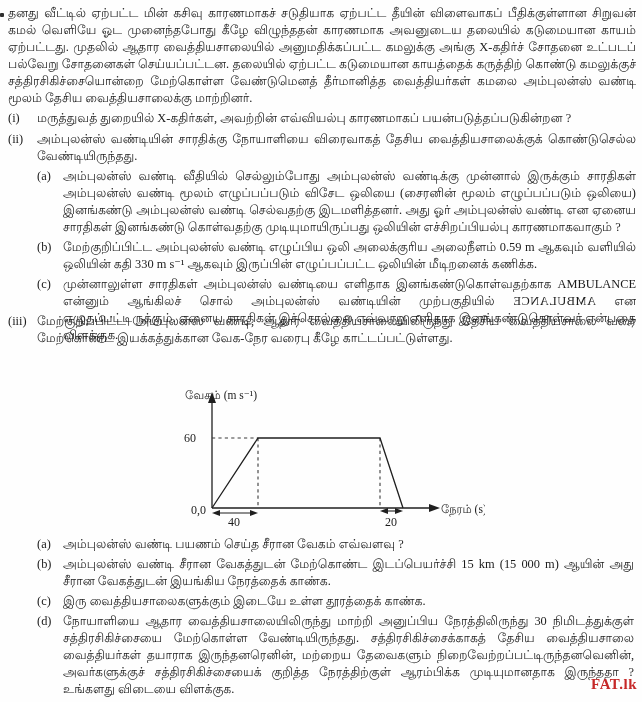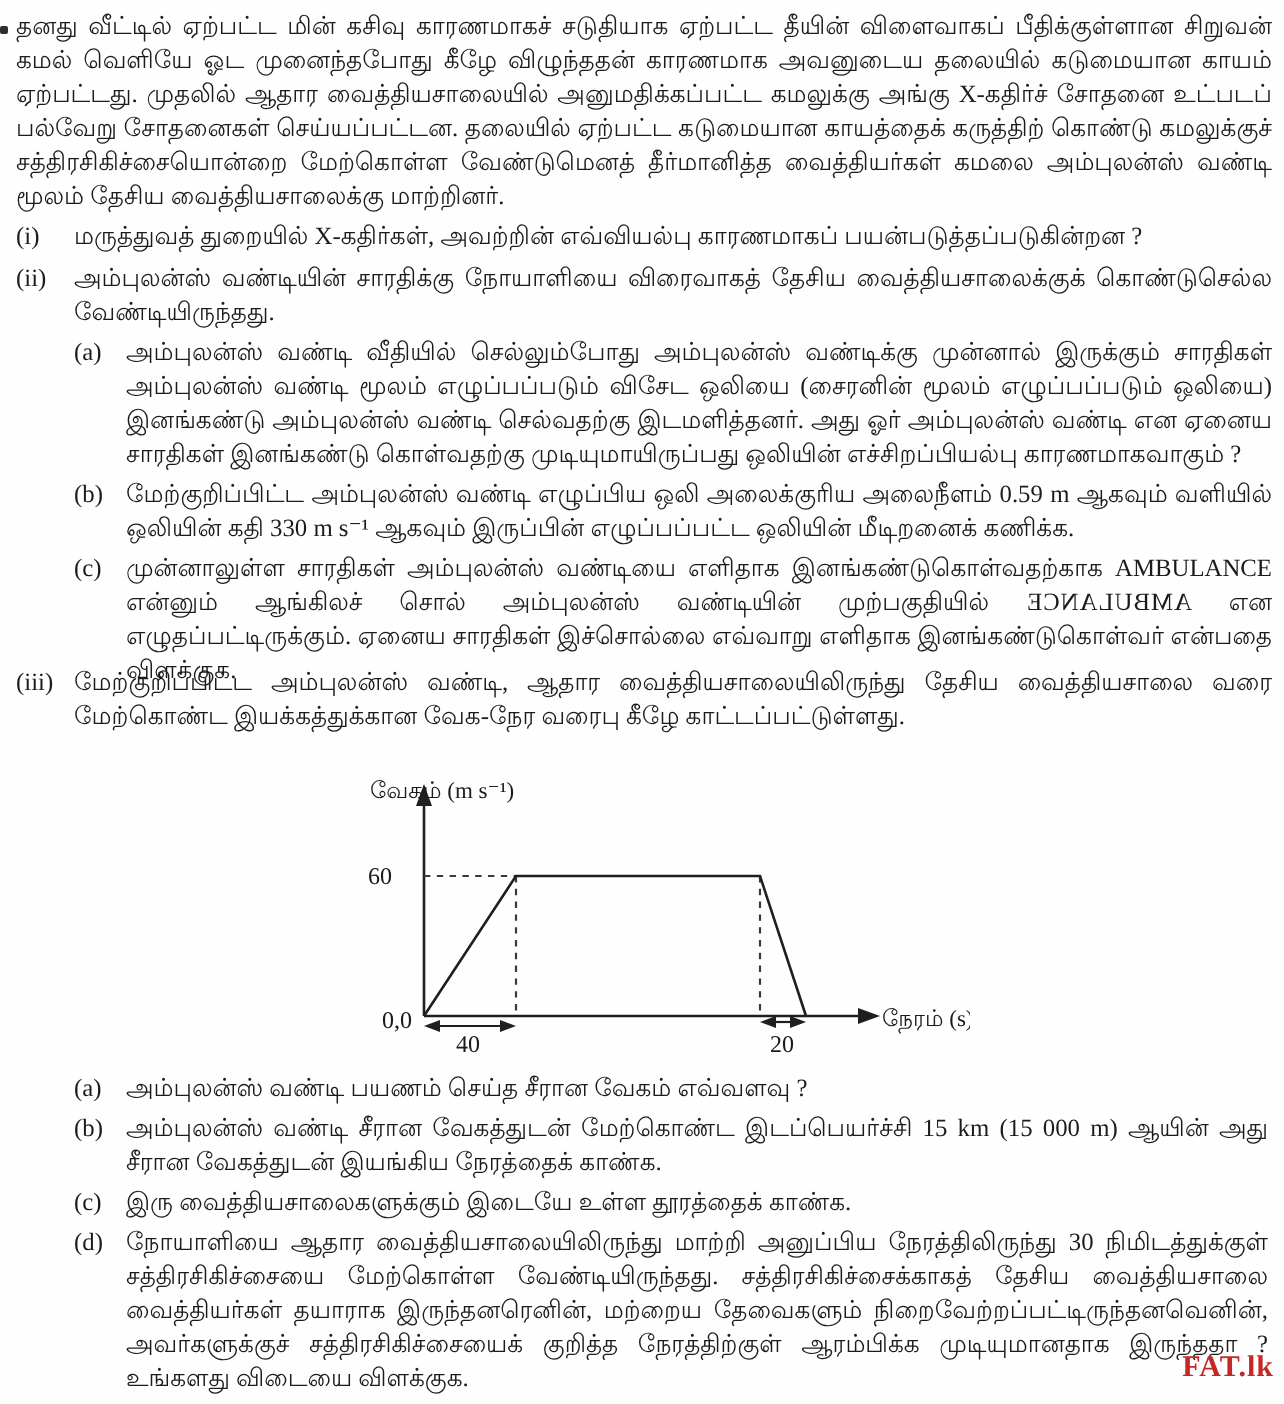--- a/index.html
+++ b/index.html
@@ -71,21 +71,21 @@
     <div class="row sub">
       <span class="marker">(b)</span>
       <div class="rtext">மேற்குறிப்பிட்ட அம்புலன்ஸ் வண்டி எழுப்பிய ஒலி அலைக்குரிய அலைநீளம் 0.59 m ஆகவும் வளியில் ஒலியின் கதி 330 m s⁻¹ ஆகவும் இருப்பின் எழுப்பப்பட்ட ஒலியின் மீடிறனைக் கணிக்க.</div>
     </div>
     <div class="row sub">
       <span class="marker">(c)</span>
       <div class="rtext"><span>முன்னாலுள்ள சாரதிகள் அம்புலன்ஸ் வண்டியை எளிதாக இனங்கண்டுகொள்வதற்காக AMBULANCE என்னும் ஆங்கிலச் சொல் அம்புலன்ஸ் வண்டியின் முற்பகுதியில் </span><span class="mirrored">AMBULANCE</span><span> என எழுதப்பட்டிருக்கும். ஏனைய சாரதிகள் இச்சொல்லை எவ்வாறு எளிதாக இனங்கண்டுகொள்வர் என்பதை விளக்குக.</span></div>
     </div>
   </div>
 
-  <div class="block" style="top:313px;margin-top:20px;">
+  <div class="block" style="top:313px;">
     <div class="row">
       <span class="marker">(iii)</span>
       <div class="rtext">மேற்குறிப்பிட்ட அம்புலன்ஸ் வண்டி, ஆதார வைத்தியசாலையிலிருந்து தேசிய வைத்தியசாலை வரை மேற்கொண்ட இயக்கத்துக்கான வேக-நேர வரைபு கீழே காட்டப்பட்டுள்ளது.</div>
     </div>
   </div>
 
   <div class="graph-wrap">
     <svg width="335" height="150" viewBox="0 0 335 150">
       <text class="gaxis-label" x="35" y="13">வேகம் (m s⁻¹)</text>
 

